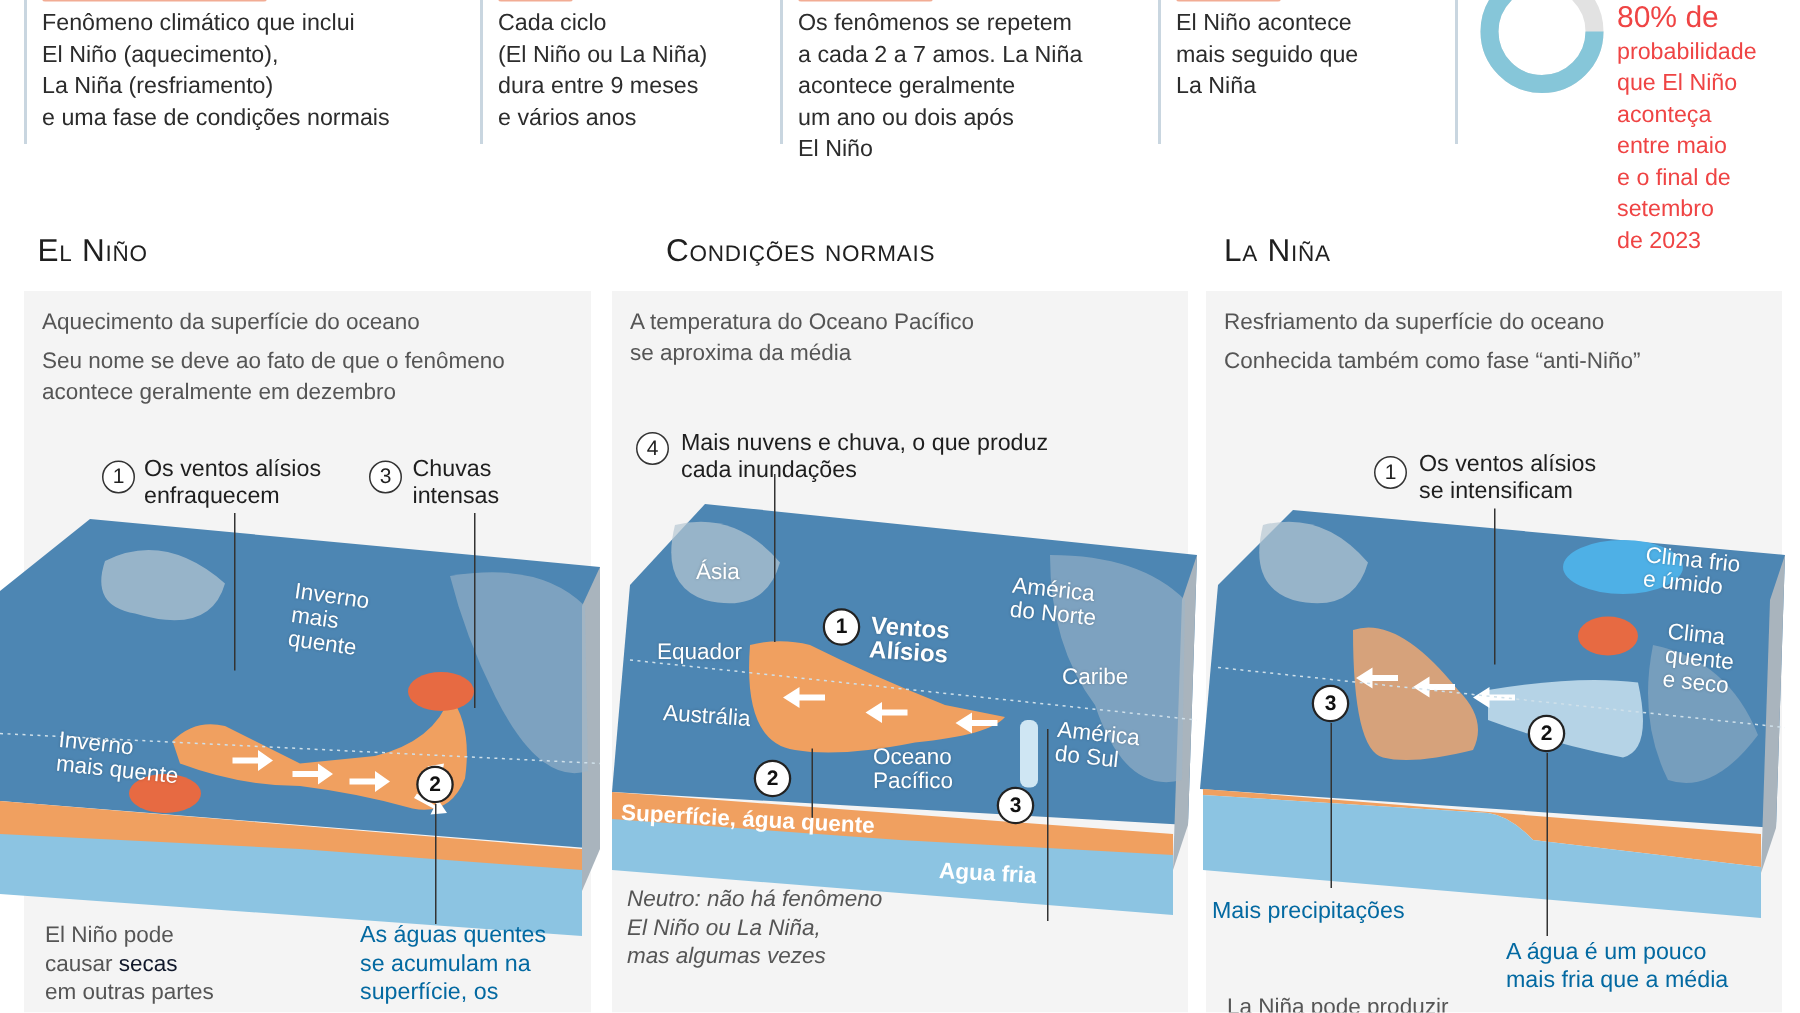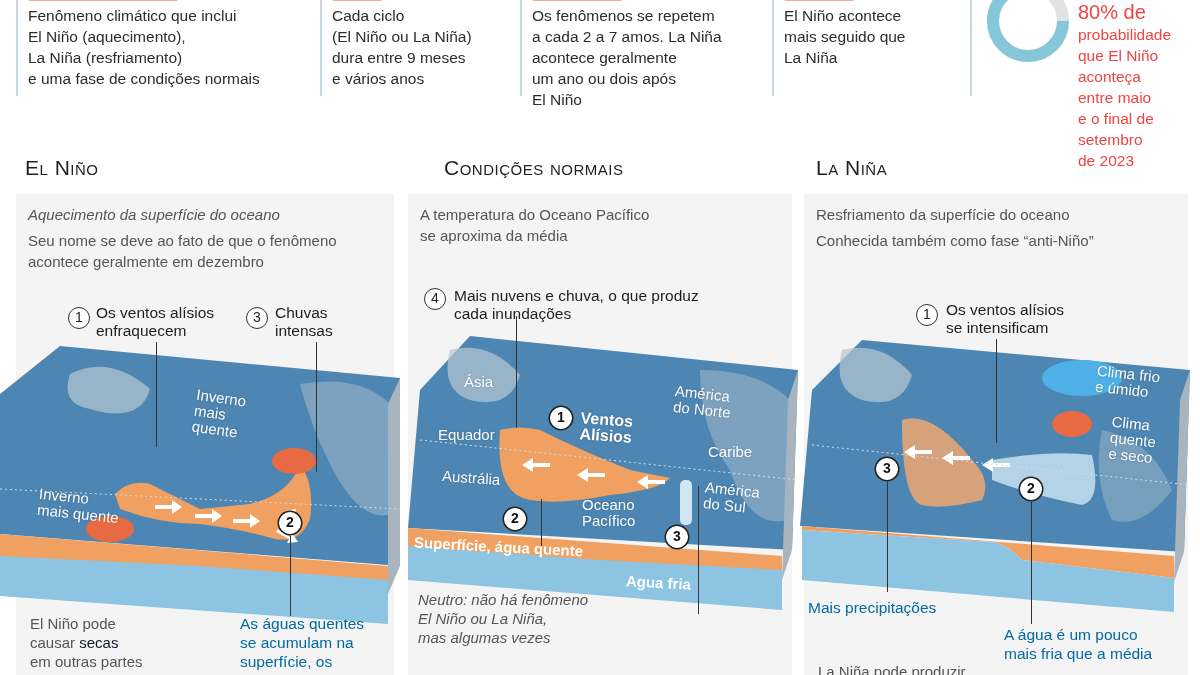--- a/index.html
+++ b/index.html
@@ -83,21 +83,21 @@
 entre maio
 e o final de
 setembro
 de 2023</span></div>
 
 <h2 class="sec-title" style="left:25px;">El Niño</h2>
 <h2 class="sec-title" style="left:424px;margin-left:20px;">Condições normais</h2>
 <h2 class="sec-title" style="left:816px;">La Niña</h2>
 
 <section class="panel" style="left:16px;width:378px;">
-  <div class="lead" style="top:10px;font-style:italic;">Aquecimento da superfície do oceano</div>
+  <div class="lead" style="top:10px;">Aquecimento da superfície do oceano</div>
   <div class="lead" style="top:36px;">Seu nome se deve ao fato de que o fenômeno
 acontece geralmente em dezembro</div>
 
   <div class="num" style="left:52px;top:113px;">1</div>
   <div class="callout" style="left:80px;top:110px;">Os ventos alísios
 enfraquecem</div>
   <div class="num" style="left:230px;top:113px;">3</div>
   <div class="callout" style="left:259px;top:110px;">Chuvas
 intensas</div>
 

